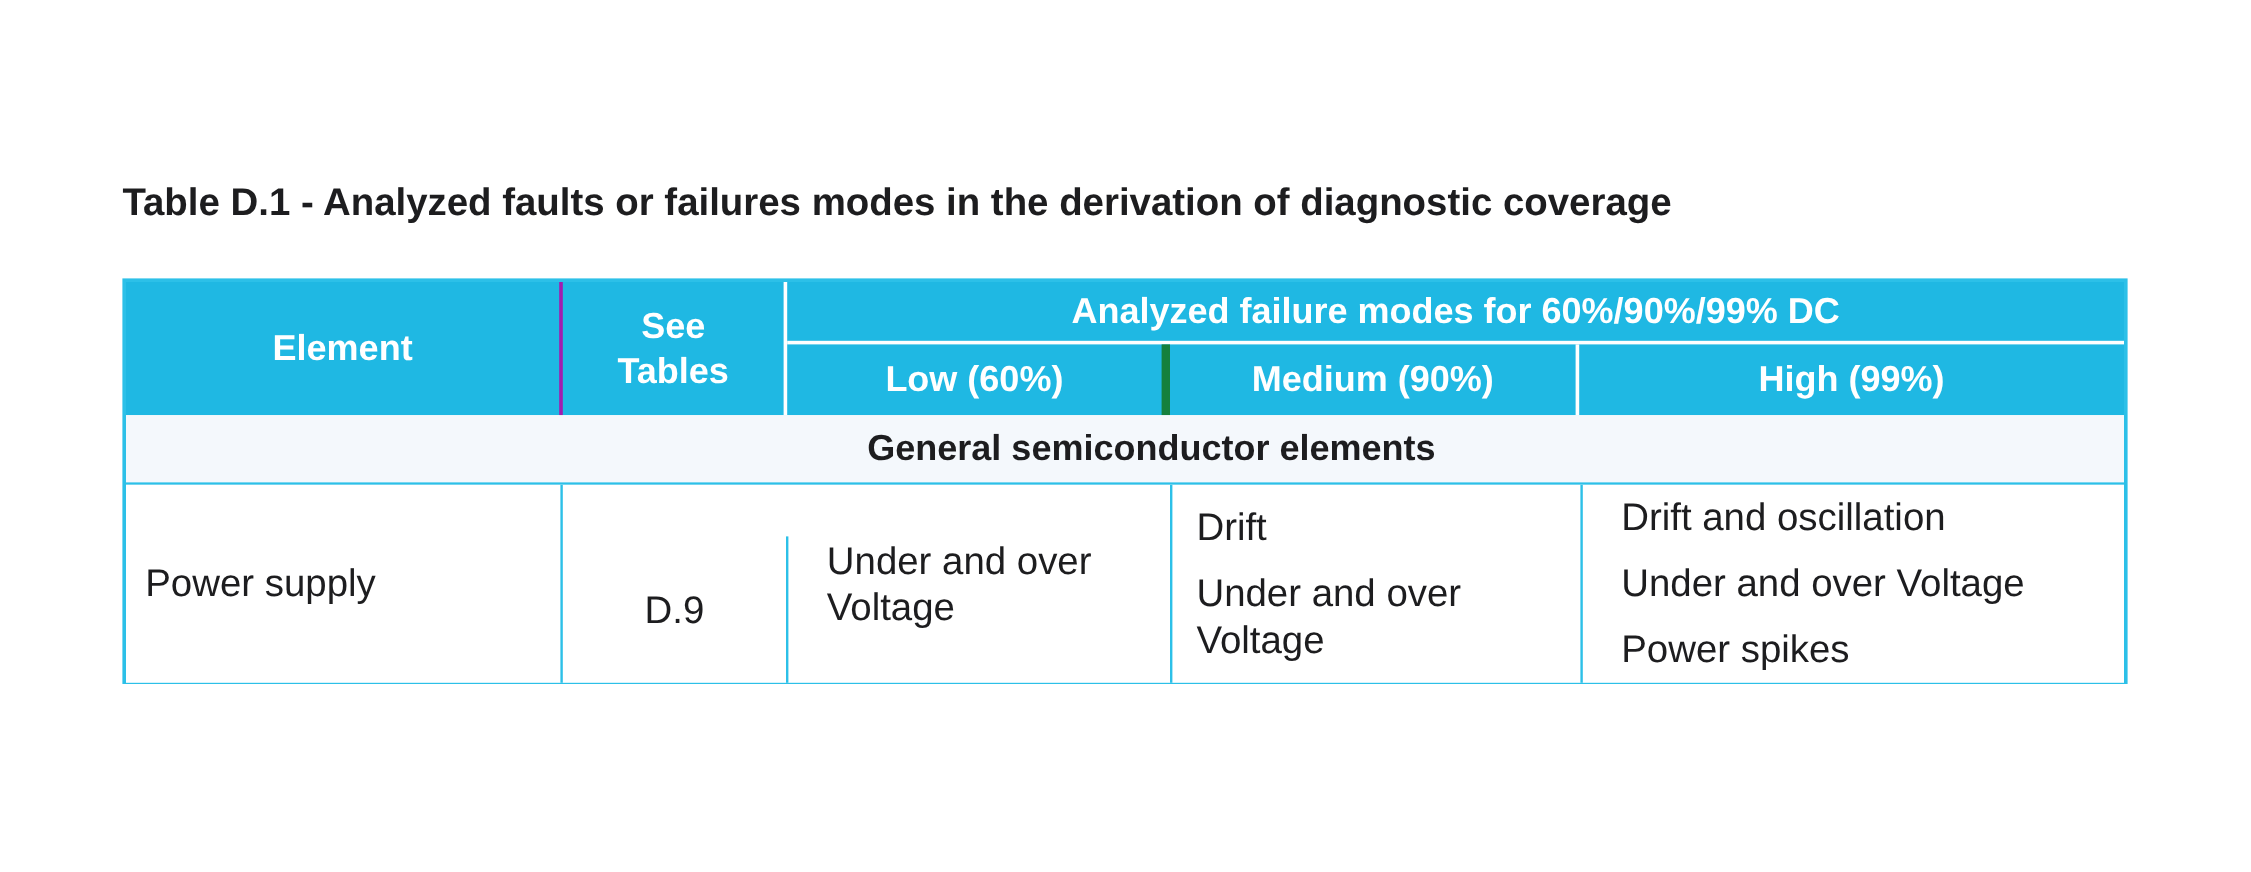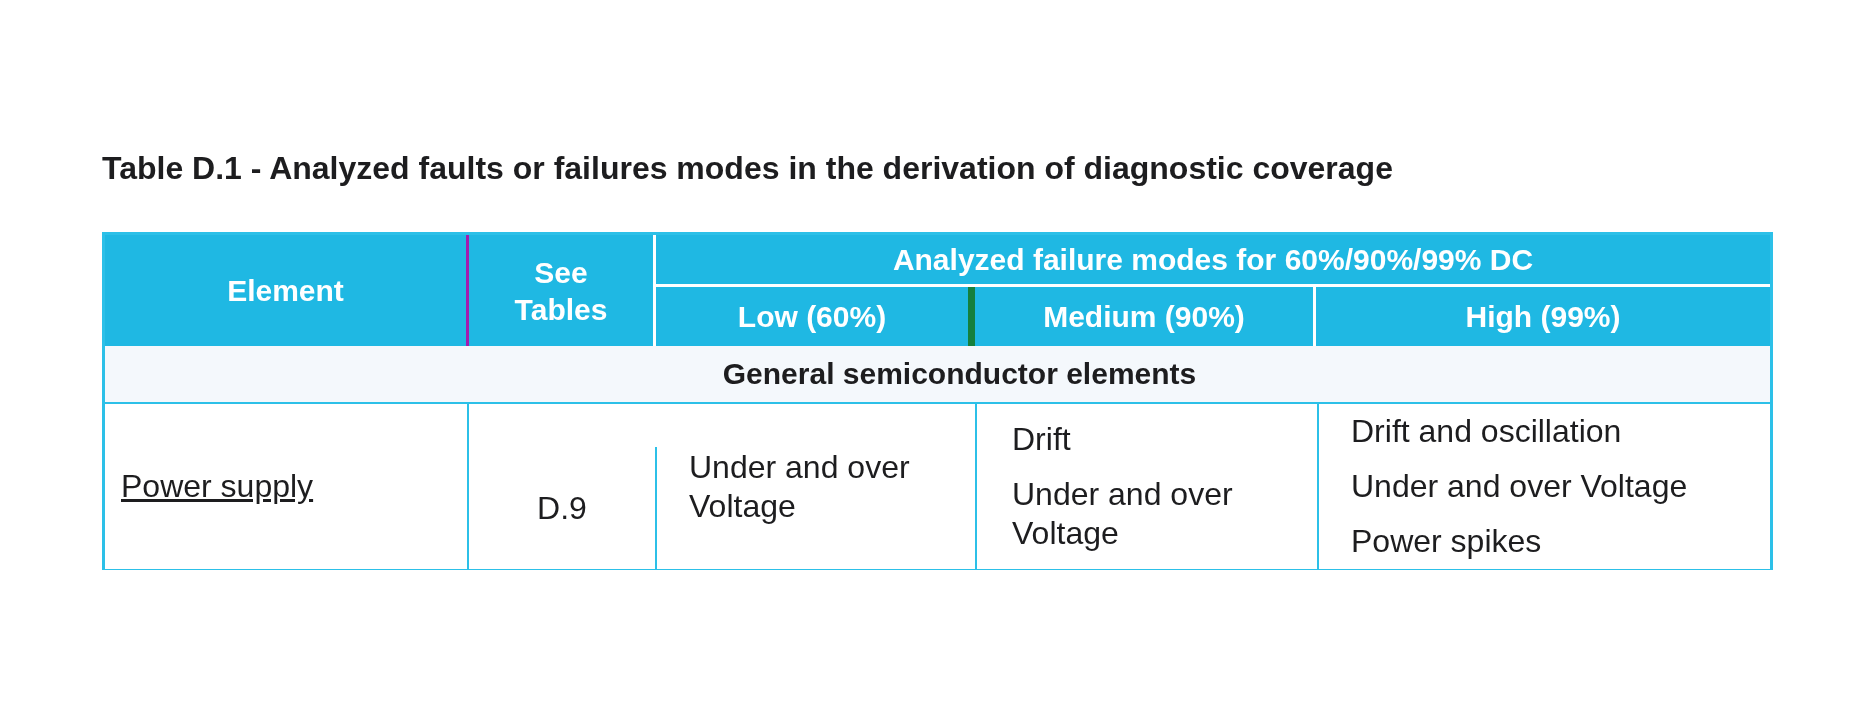--- a/index.html
+++ b/index.html
@@ -128,41 +128,40 @@
     box-sizing: border-box;
     display: flex;
     flex-direction: column;
     justify-content: center;
   }
   .d-element {
     width: 364px;
     flex: none;
     border-right: 2px solid #2cc0e8;
     padding-left: 16px;
-    text-decoration: underline;
   }
   .d-see {
     width: 188px;
     flex: none;
     border-right: 2px solid #2cc0e8;
     align-items: center;
     margin-top: 43px;
   }
   .d-low {
     width: 320px;
     flex: none;
     border-right: 2px solid #2cc0e8;
     padding-left: 32px;
     padding-right: 18px;
   }
   .d-medium {
     width: 342px;
     flex: none;
     border-right: 2px solid #2cc0e8;
-    padding-left: 35px;
+    padding-left: 20px;
     padding-right: 18px;
   }
   .d-high {
     flex: 1;
     padding-left: 32px;
     padding-right: 18px;
   }
   .para { margin: 8px 0; }
 </style>
 </head>

